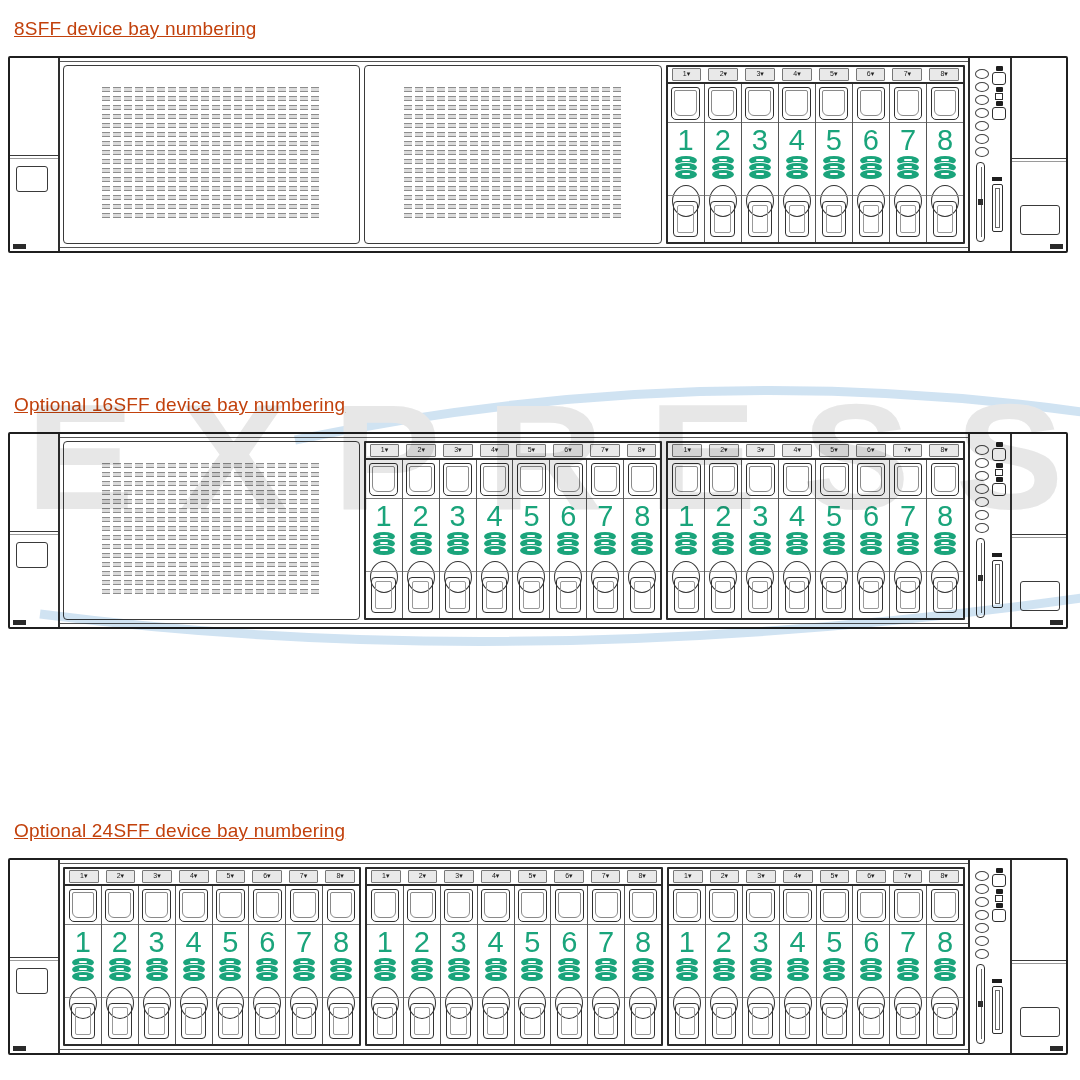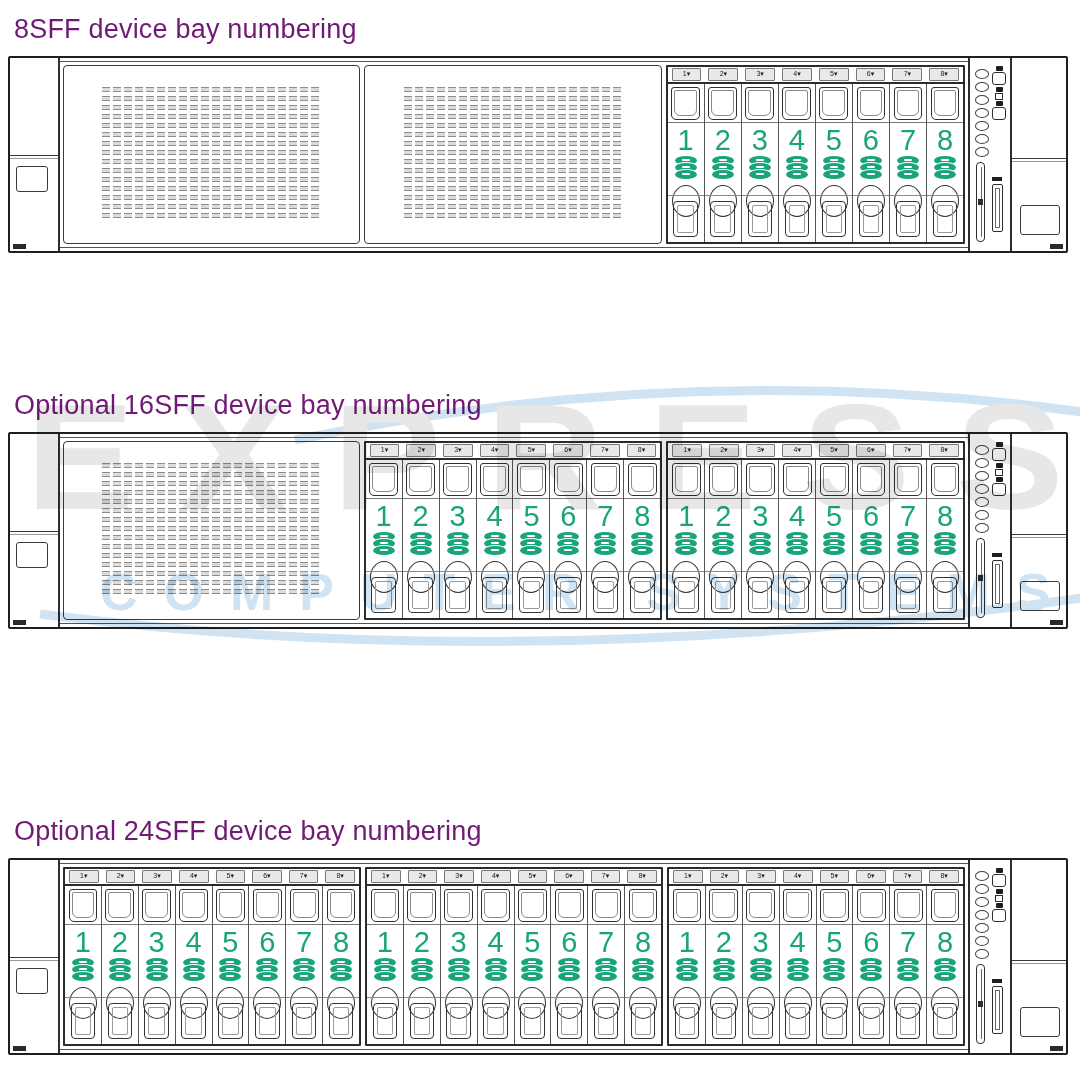--- a/index.html
+++ b/index.html
@@ -5,22 +5,22 @@
   html,body{margin:0;padding:0;}
   body{
     width:1080px;height:1080px;position:relative;background:#ffffff;
     font-family:"Liberation Sans", sans-serif;overflow:hidden;
   }
   .figure{position:absolute;left:0;width:1080px;}
   .figure:nth-of-type(1){top:12px;}
   .figure:nth-of-type(2){top:388px;}
   .figure:nth-of-type(3){top:814px;}
   .figure-title{
-    margin:0 0 10px 14px;font-size:27px;color:#701a75;font-weight:500;
-    letter-spacing:0.2px;height:34px;line-height:34px;
+    margin:0 0 10px 14px;font-size:19px;color:#c2410c;font-weight:500;
+    letter-spacing:0.2px;height:34px;line-height:34px;text-decoration:underline;
   }
   
   .chassis{
     margin-left:8px;width:1060px;height:197px;border:2px solid #1f1f1f;
     display:flex;background:#fff;box-sizing:border-box;border-radius:2px;
   }
   .ear{position:relative;background:#fff;box-sizing:border-box;}
   .ear-left{width:50px;border-right:2px solid #2e2e2e;}
   .ear-right{width:56px;border-left:2px solid #2e2e2e;}
   .ear-divider{position:absolute;left:0;right:0;border-top:1.5px solid #3a3a3a;box-shadow:0 3px 0 #9a9a9a;}
@@ -891,14 +891,13 @@
     </div>
   </div>
   </div>
 
 <div class="watermark">
   <svg class="wm-arcs" width="1080" height="312" viewBox="0 0 1080 312">
     <path d="M 295 88 Q 690 6 1082 60" fill="none" stroke="#a9cbe8" stroke-width="9"></path>
     <path d="M 40 262 Q 520 324 1082 246" fill="none" stroke="#a9cbe8" stroke-width="9"></path>
   </svg>
   <div class="wm-word">EXPRESS</div>
-  <div class="wm-sub">COMPUTER SYSTEMS</div>
 </div>
 
 </body></html>

